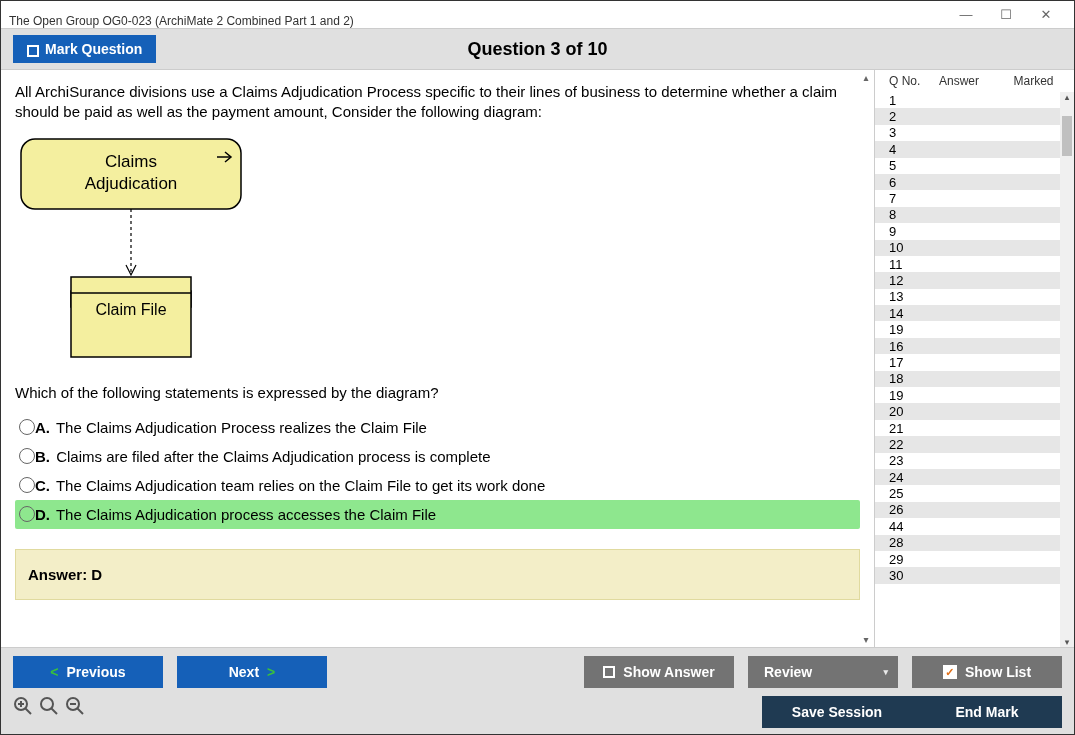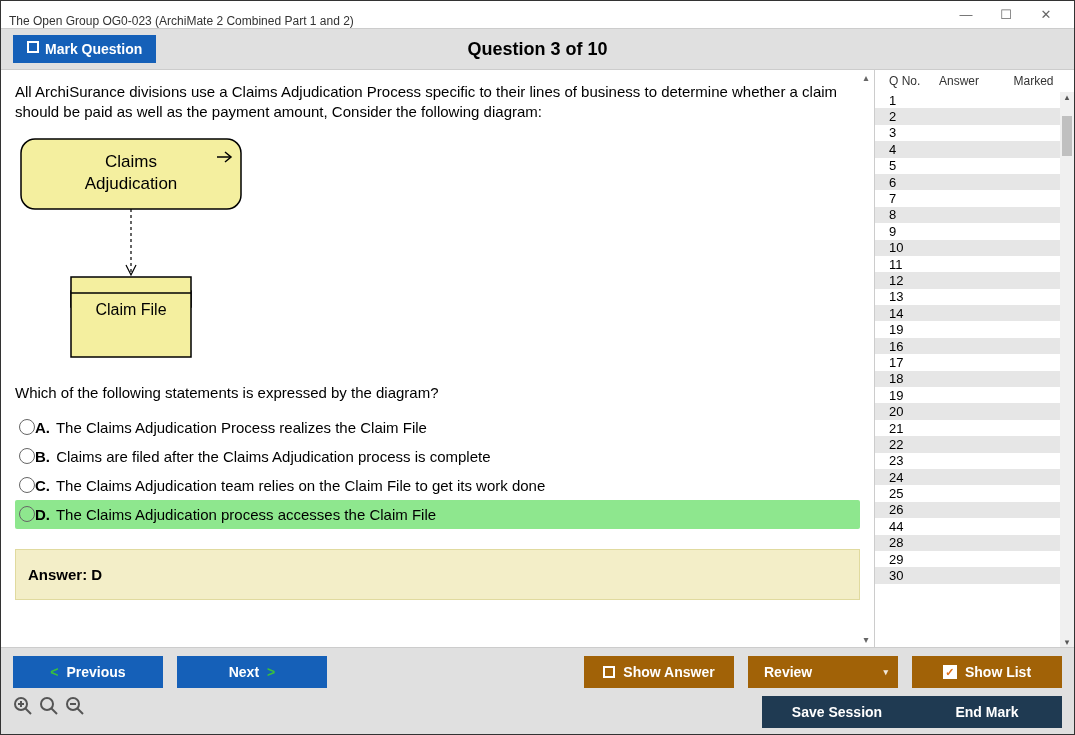--- a/index.html
+++ b/index.html
@@ -3,21 +3,21 @@
 <meta charset="utf-8">
 <style>
 * { box-sizing: border-box; margin: 0; padding: 0; font-family: Arial, sans-serif; }
 body { background: #fff; }
 .window { width: 1075px; height: 735px; border: 1px solid #333; position: relative; display: flex; flex-direction: column; }
 .titlebar { display: flex; align-items: flex-end; height: 28px; padding: 0 8px; border-bottom: 1px solid #ccc; background: #fff; }
 .titlebar-text { font-size: 12px; color: #333; flex: 1; }
 .wincontrols { display: flex; gap: 0; }
 .wincontrols > div { width: 40px; height: 28px; display: flex; align-items: center; justify-content: center; color: #666; font-size: 13px; }
 .header-row { display: flex; align-items: center; background: #e0e0e0; padding: 6px 12px; border-bottom: 1px solid #ccc; position: relative; }
-.mark-btn { background: #1560b8; color: #fff; border: none; padding: 6px 14px; font-size: 14px; font-weight: bold; display: flex; align-items: flex-start; gap: 6px; cursor: pointer; }
+.mark-btn { background: #1560b8; color: #fff; border: none; padding: 6px 14px; font-size: 14px; font-weight: bold; display: flex; align-items: flex-end; gap: 6px; cursor: pointer; }
 .mark-btn .box { width: 12px; height: 12px; border: 2px solid #fff; }
 .question-title { position: absolute; left: 50%; transform: translateX(-50%); font-size: 18px; font-weight: bold; color: #000; }
 .main-area { flex: 1; display: flex; overflow: hidden; }
 .content-col { flex: 1; display: flex; flex-direction: column; position: relative; overflow: hidden; }
 .content-scroll { flex: 1; overflow: hidden; padding: 12px 14px; position: relative; }
 .scroll-arrows { position: absolute; right: 0; top: 0; bottom: 0; width: 16px; display: flex; flex-direction: column; justify-content: space-between; align-items: center; padding: 2px 0; }
 .scroll-arrow { font-size: 10px; color: #666; cursor: pointer; }
 .question-text { font-size: 15px; color: #000; line-height: 1.35; margin-bottom: 10px; }
 .diagram { margin: 6px 0 16px 0; }
 .options { margin-top: 8px; }
@@ -35,21 +35,21 @@
 .side-item { font-size: 13px; padding: 0 6px 0 14px; height: 16.4px; display: flex; align-items: center; }
 .side-item.alt { background: #e6e6e6; }
 .side-scroll { position: absolute; right: 0; top: 0; bottom: 0; width: 14px; background: #f0f0f0; display: flex; flex-direction: column; align-items: center; }
 .side-scroll .thumb { width: 10px; height: 40px; background: #c0c0c0; margin-top: 14px; }
 .side-scroll .arr { font-size: 9px; color: #555; }
 .side-scroll .spacer { flex: 1; }
 .footer-bar { background: #e0e0e0; padding: 8px 12px 6px 12px; border-top: 1px solid #ccc; }
 .footer-row1 { display: flex; align-items: center; gap: 14px; margin-bottom: 8px; }
 .btn { border: none; padding: 8px 16px; font-size: 14px; font-weight: bold; color: #fff; cursor: pointer; display: flex; align-items: center; gap: 8px; justify-content: center; }
 .btn-blue { background: #1560b8; }
-.btn-orange { background: #a16207; }
+.btn-orange { background: #737373; }
 .btn-dark { background: #1f3a52; }
 .chev { font-size: 14px; font-weight: bold; }
 .chev.green { color: #3ac23a; }
 .prev-btn { width: 150px; }
 .next-btn { width: 150px; }
 .spacer-flex { flex: 1; }
 .show-ans-btn { width: 150px; }
 .review-btn { width: 150px; justify-content: space-between; padding-right: 10px; }
 .showlist-btn { width: 150px; }
 .save-btn { width: 150px; }

